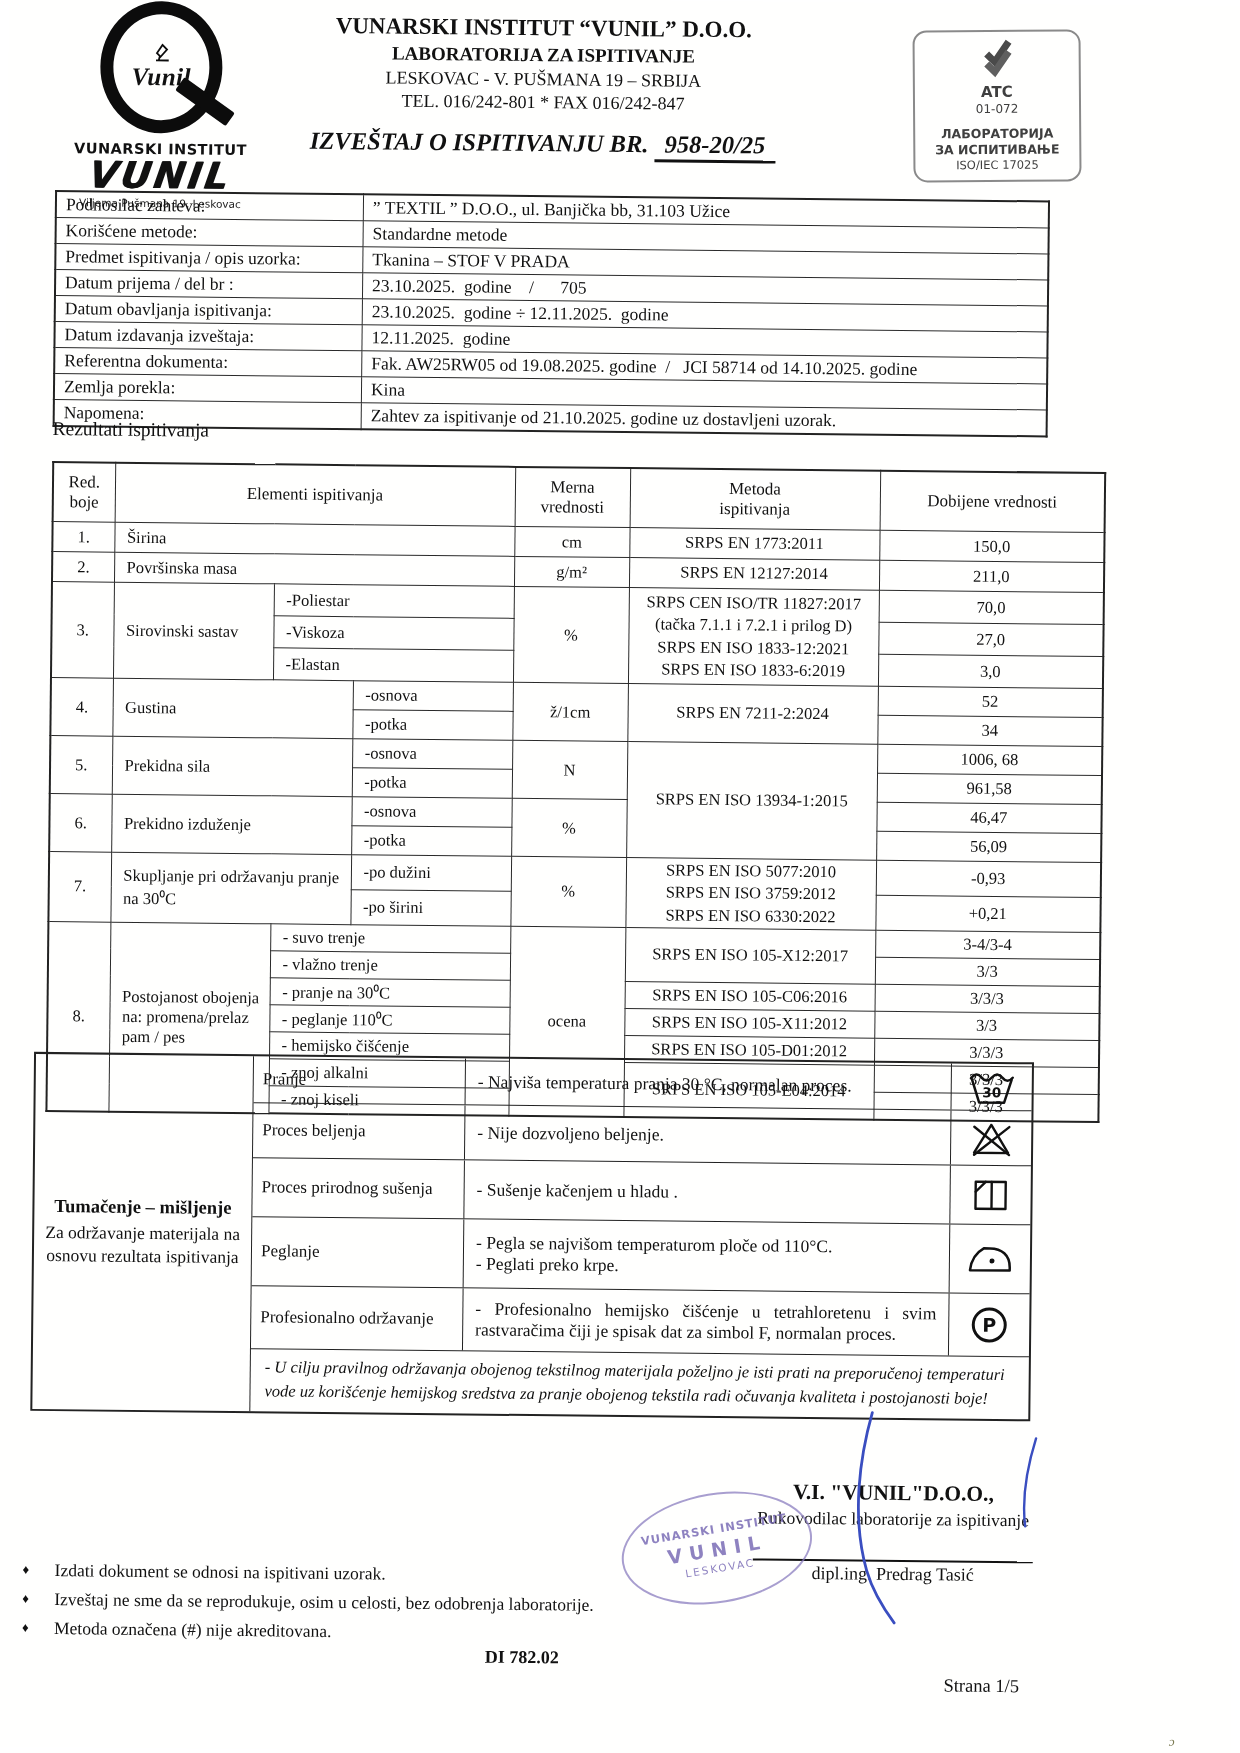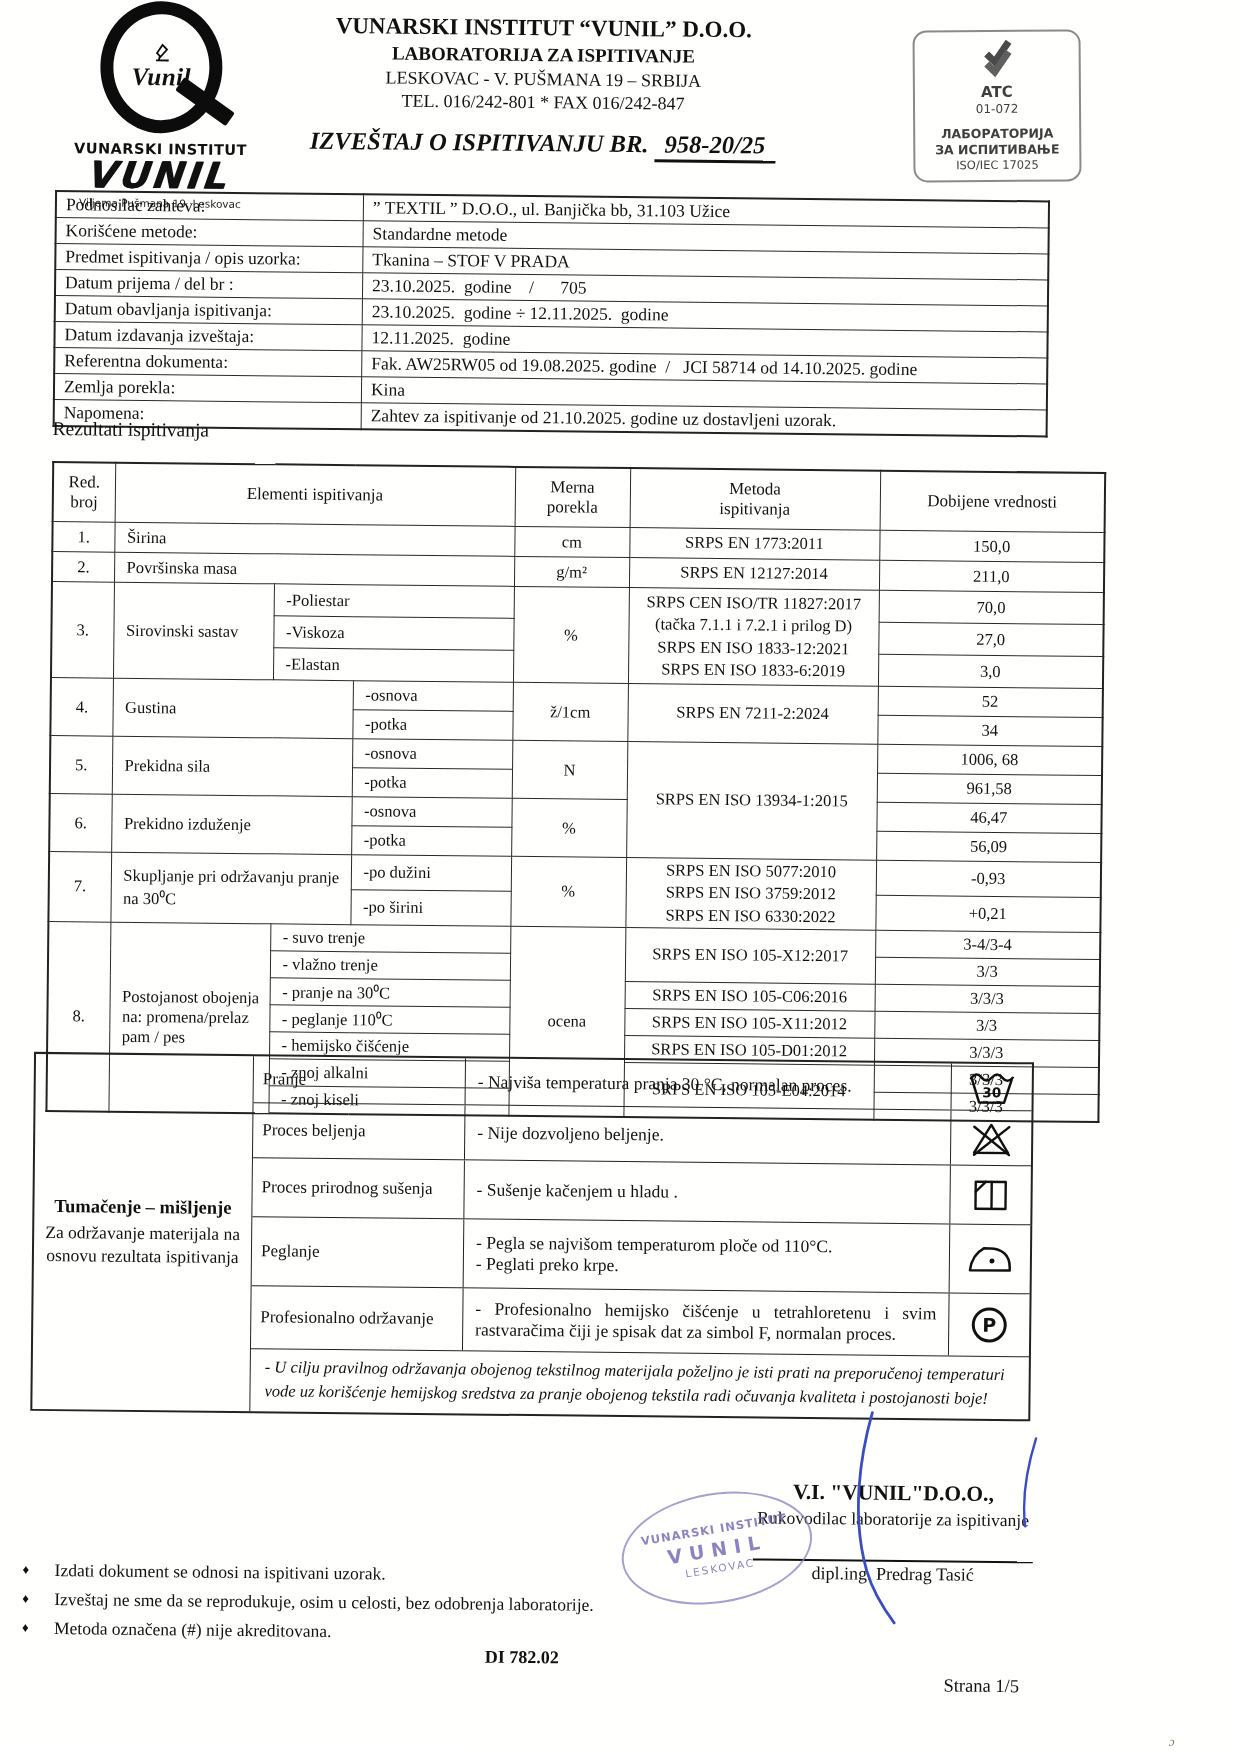--- a/index.html
+++ b/index.html
@@ -179,24 +179,24 @@
         <col style="width:160px">
         <col style="width:80px">
         <col style="width:160px">
       <col style="width:115px">
         <col style="width:250px">
         <col style="width:225px">
     </colgroup>
     <tbody>
         <tr class="th">
       <td>Red.
-broj</td>
+boje</td>
       <td colspan="3">Elementi ispitivanja</td>
       <td>Merna
-porekla</td>
+vrednosti</td>
       <td>Metoda
 ispitivanja</td>
       <td>Dobijene vrednosti</td>
     </tr>
     <tr class="rh">
       <td>1.</td>
       <td colspan="3" class="left">Širina</td>
       <td>cm</td>
       <td class="method">SRPS EN 1773:2011</td>
       <td>150,0</td>

